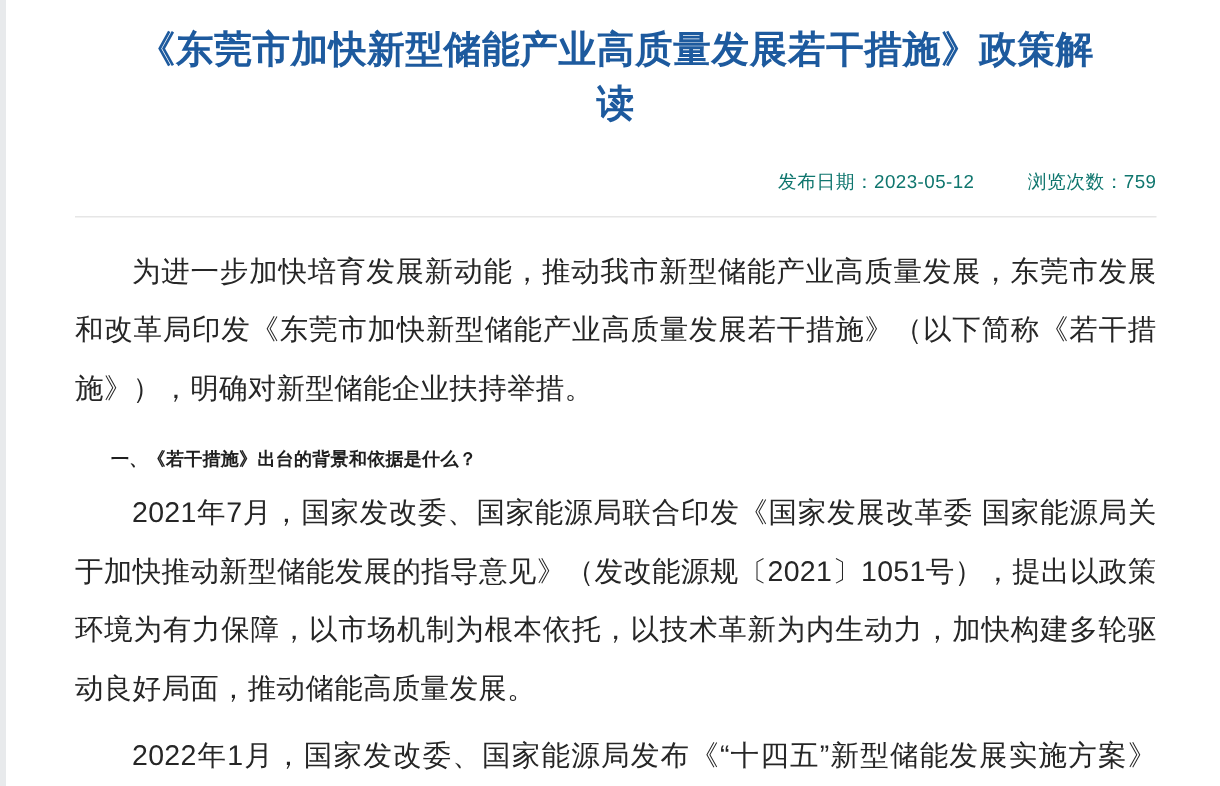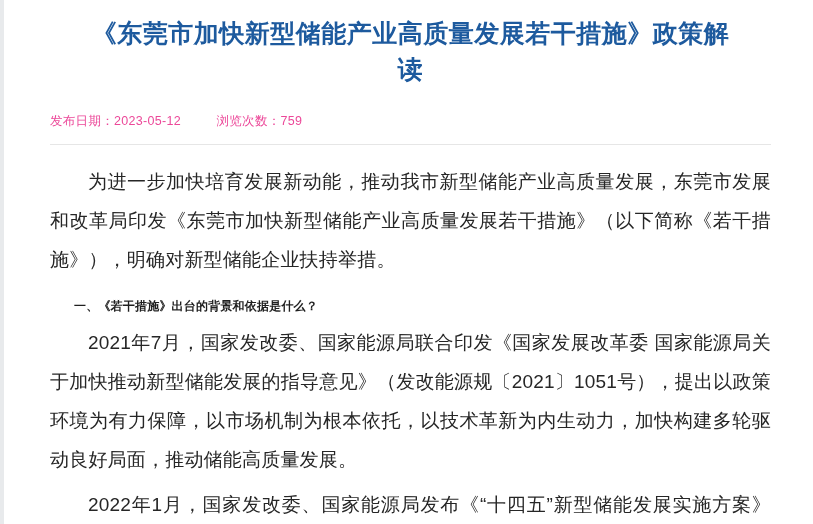--- a/index.html
+++ b/index.html
@@ -29,22 +29,22 @@
     padding: 10px 30px 0 30px;
     text-align: center;
     color: #1d5a9e;
     font-size: 25px;
     font-weight: bold;
     line-height: 1.42;
     letter-spacing: 0.5px;
   }
   .meta {
     margin-top: 26px;
-    text-align: left;
-    color: #ec4899;
+    text-align: right;
+    color: #0f766e;
     font-size: 12.5px;
     letter-spacing: 0.3px;
   }
   .meta .meta-item {
     display: inline-block;
   }
   .meta .meta-gap {
     display: inline-block;
     width: 28px;
   }

